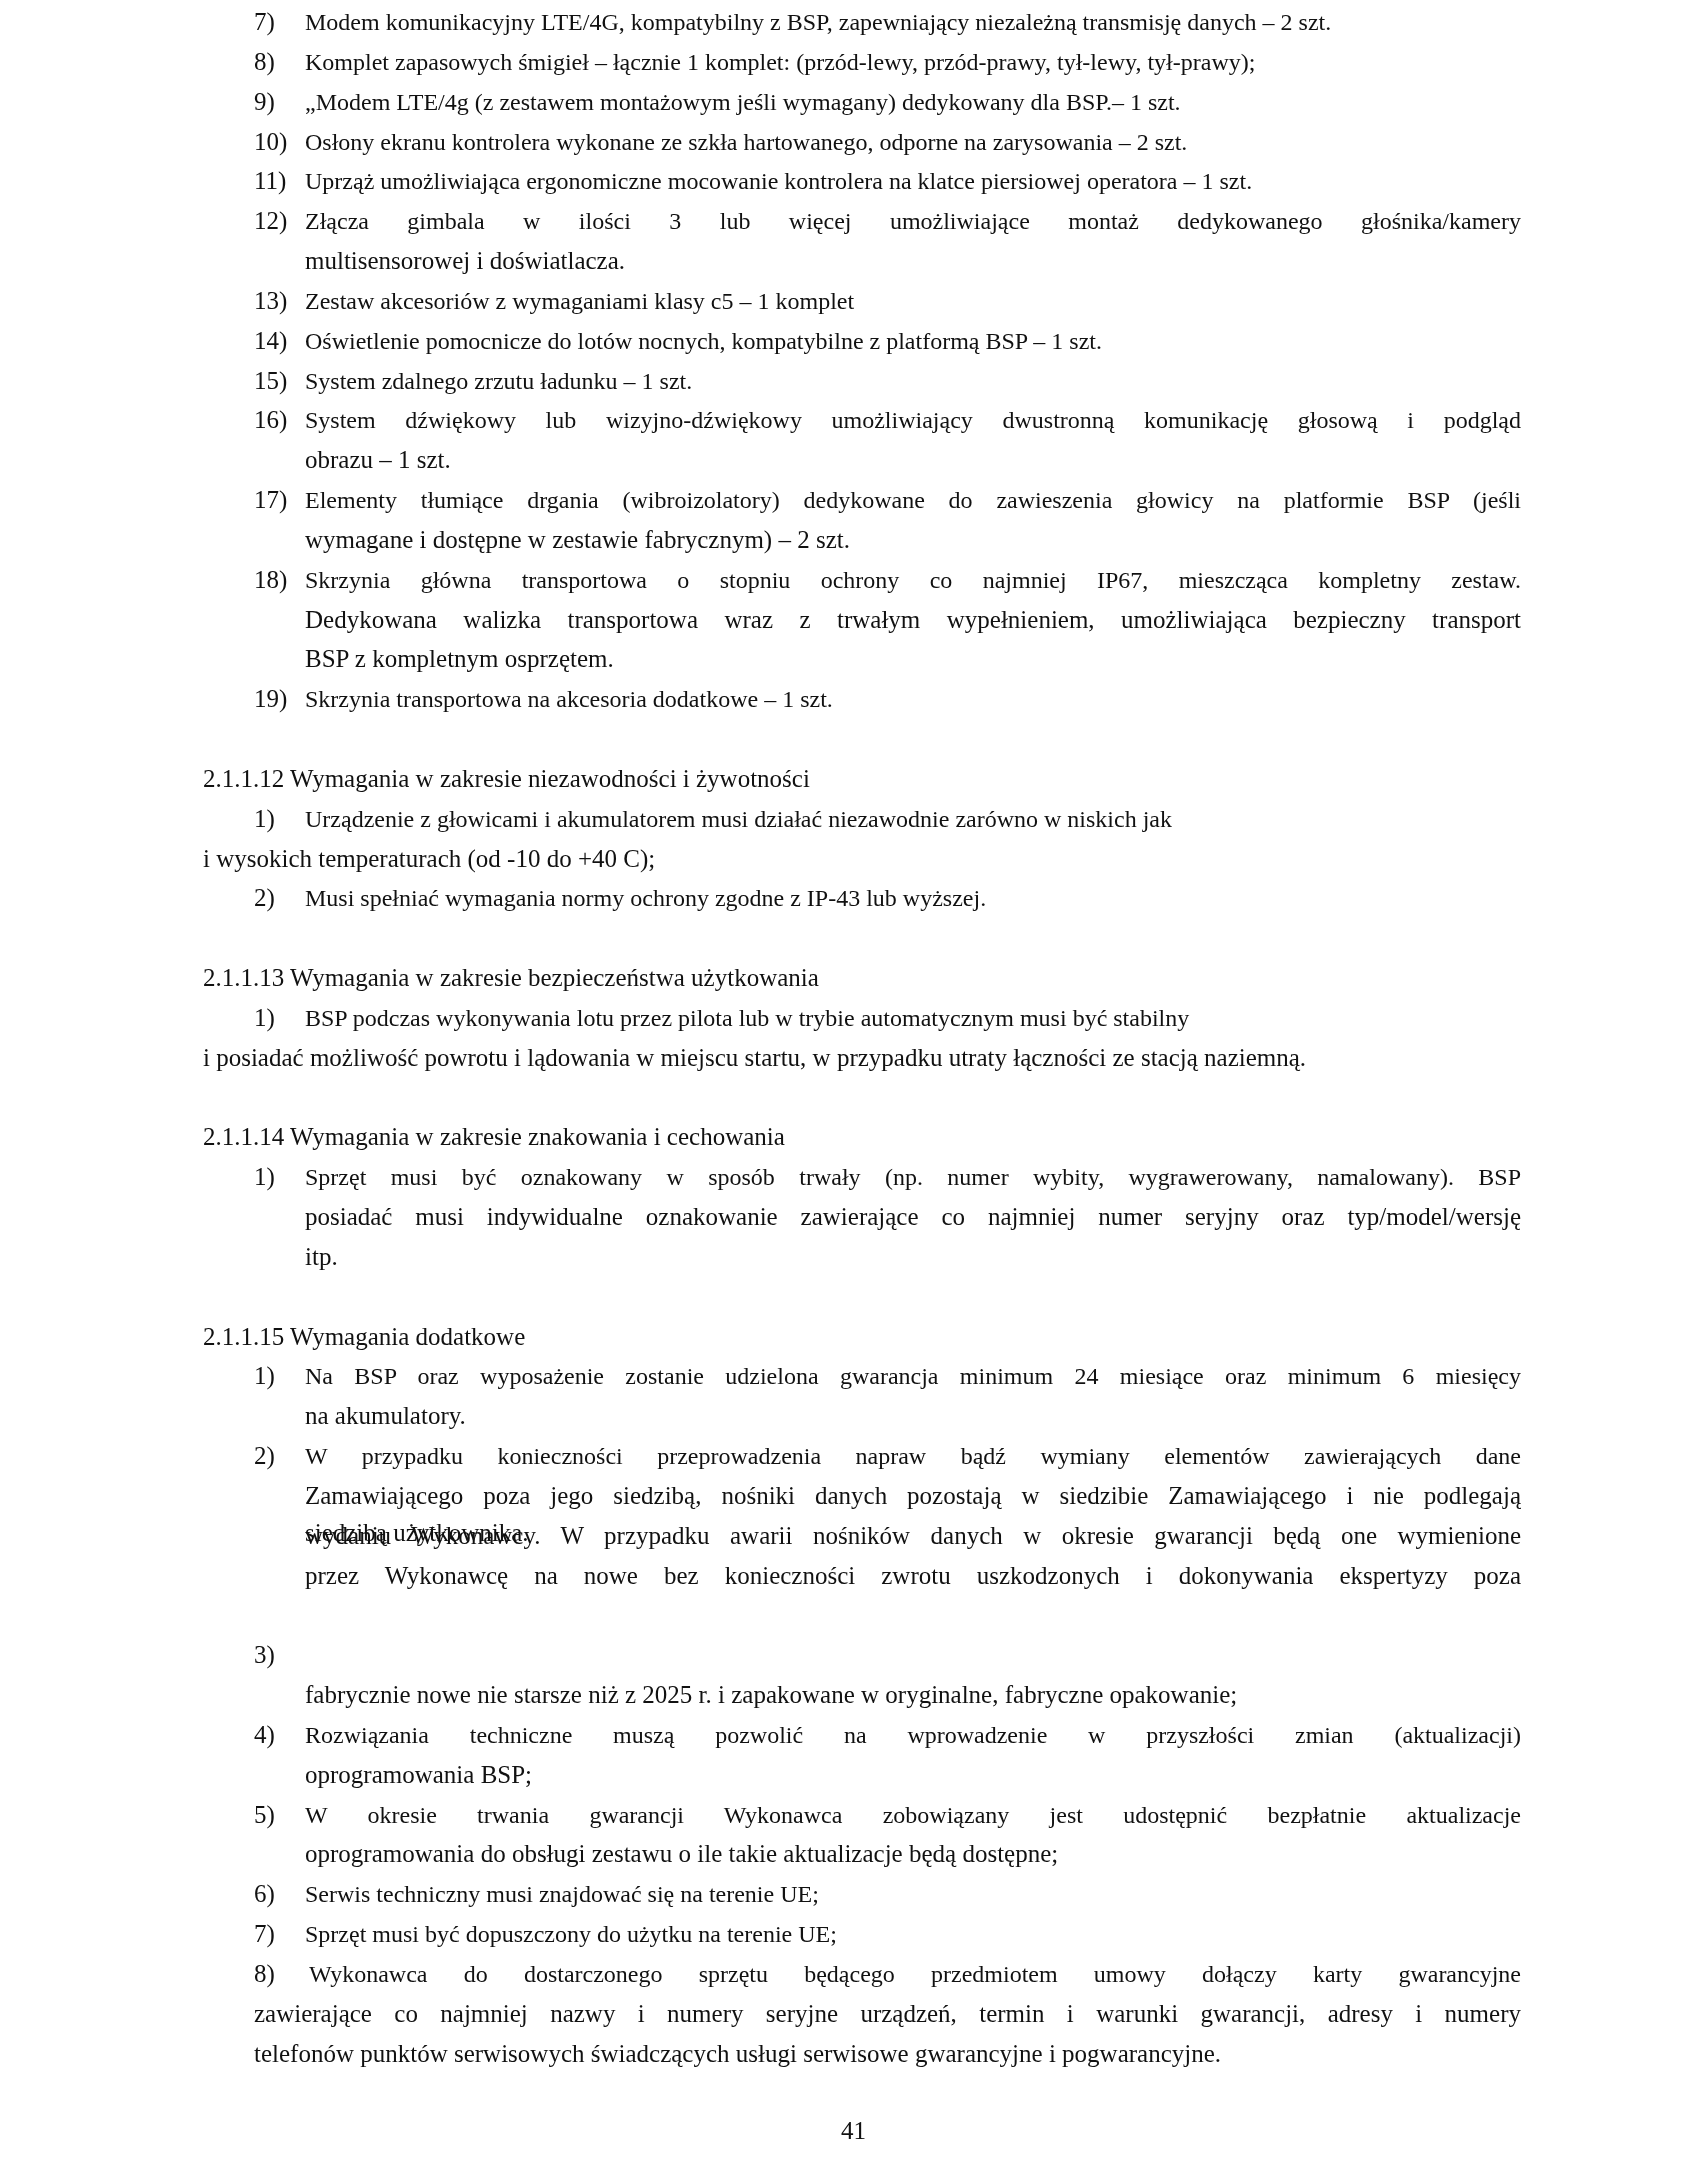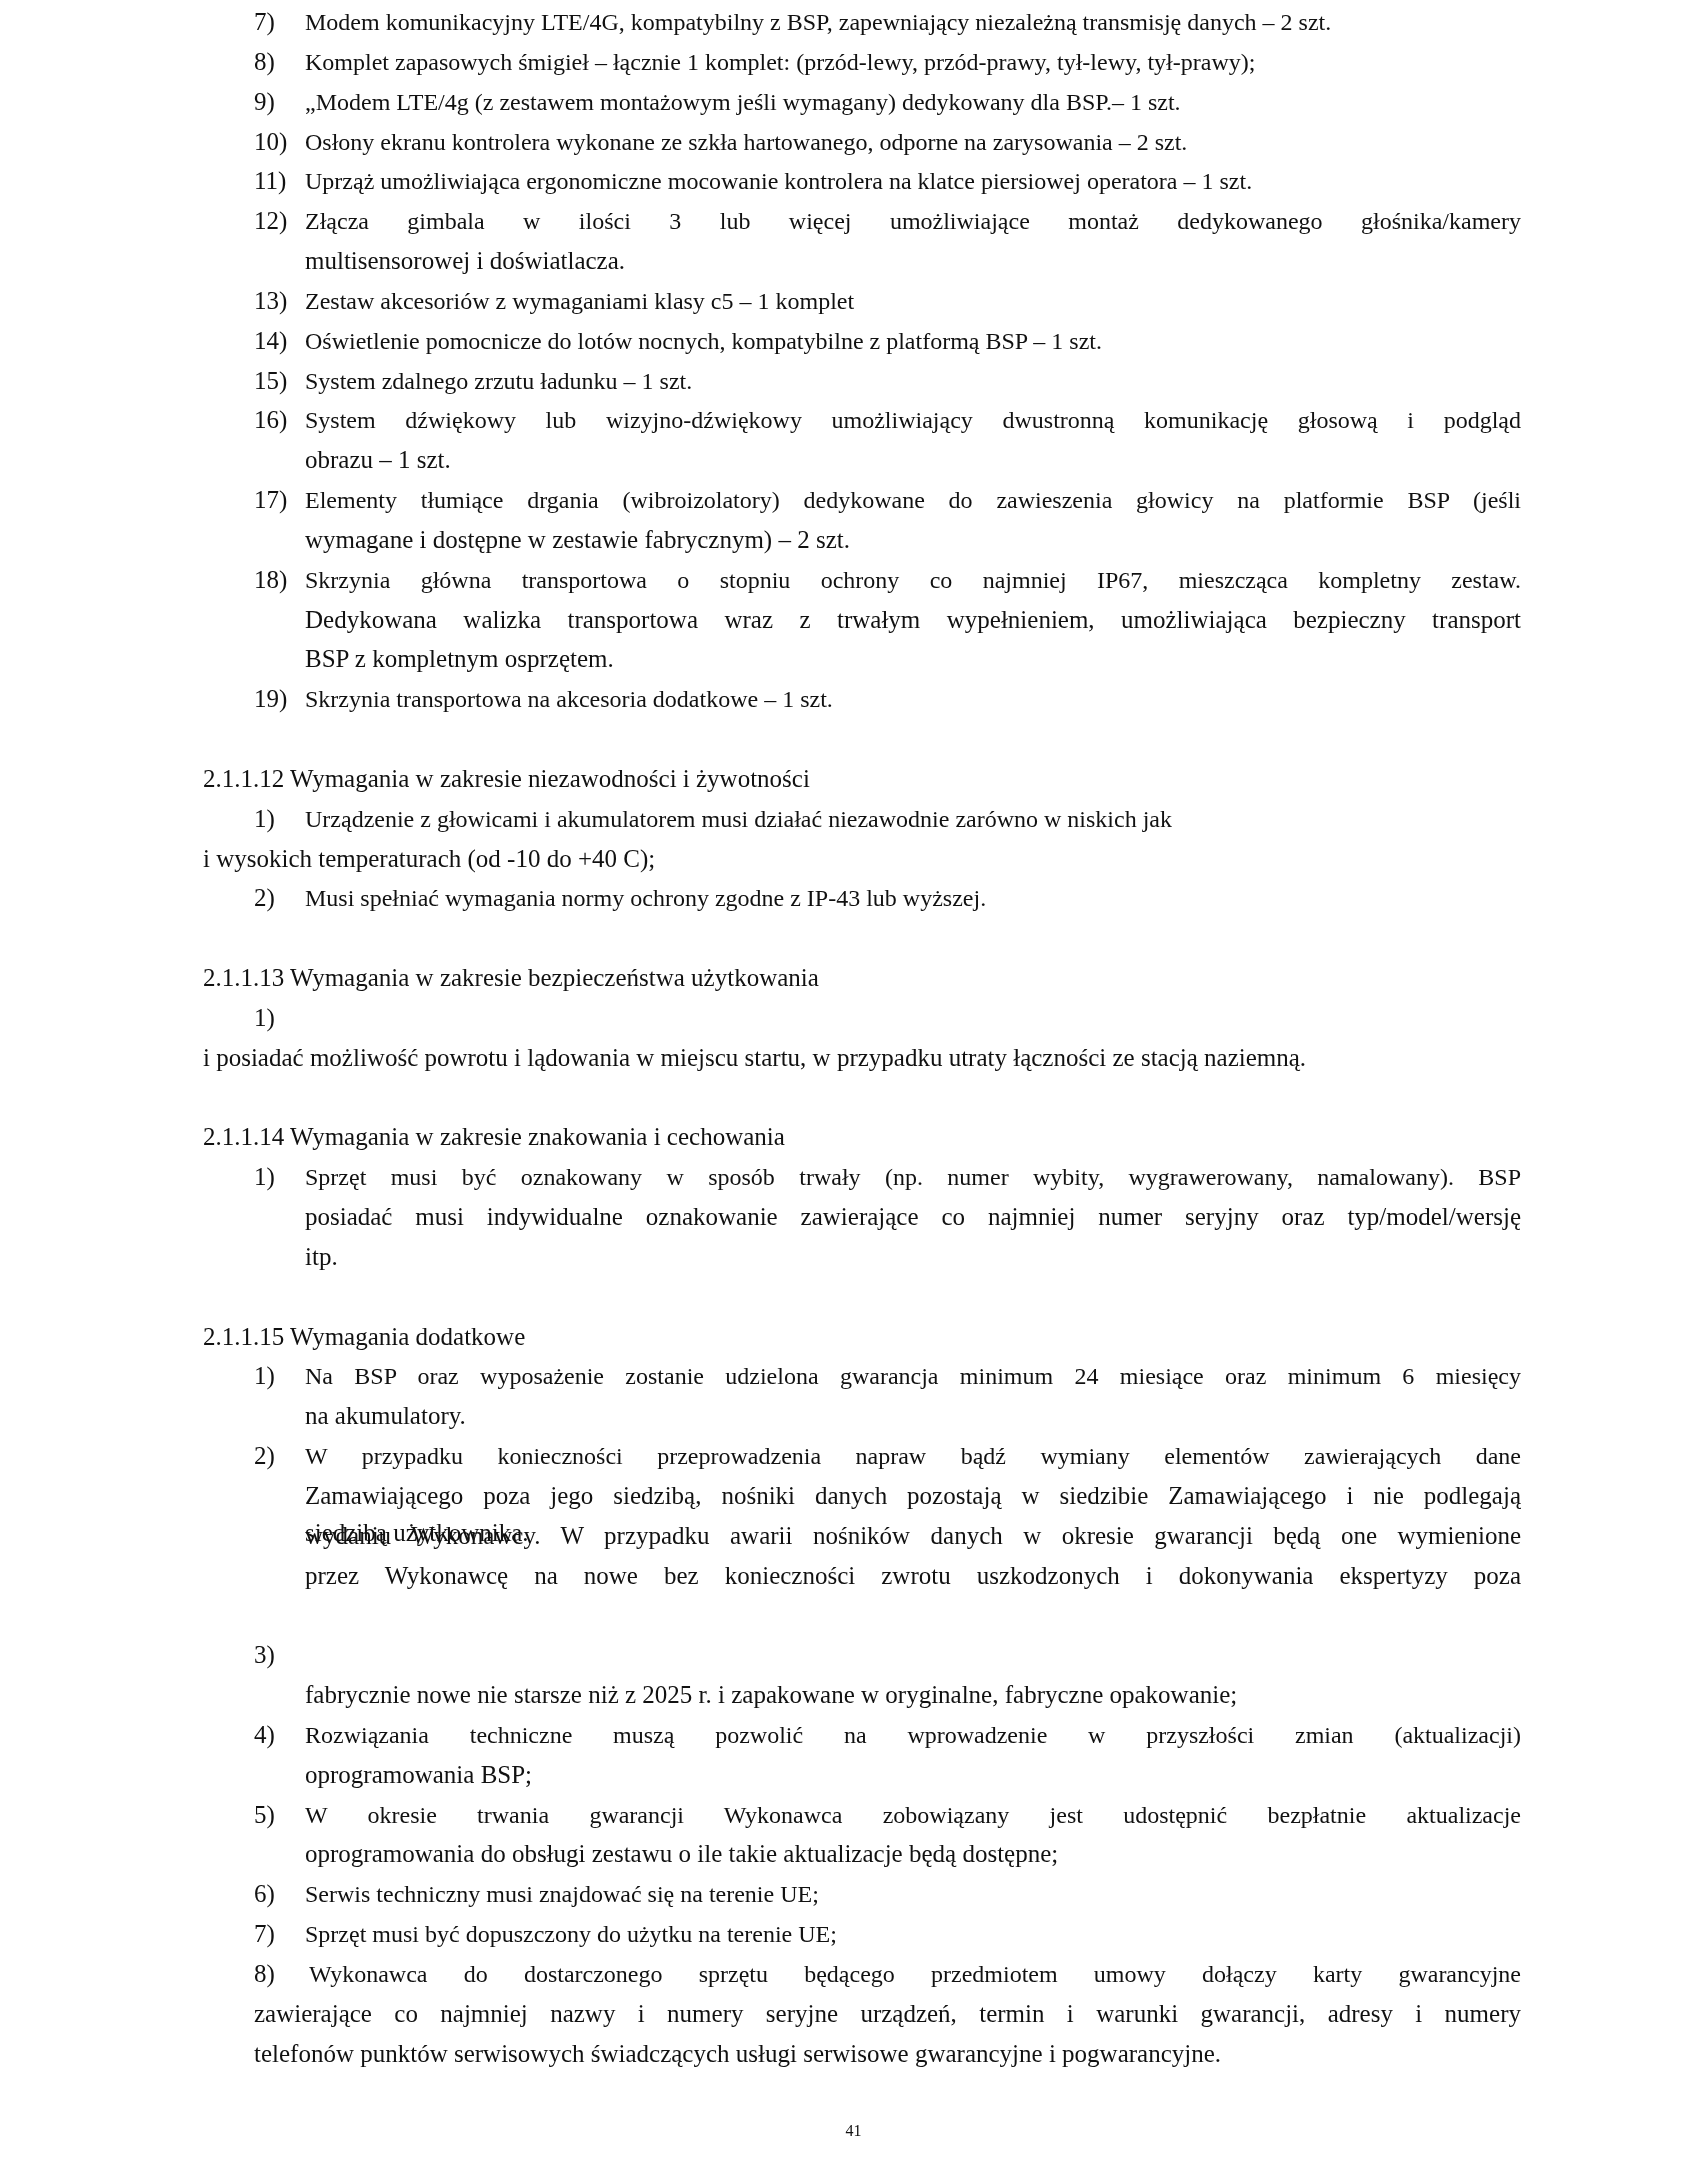--- a/index.html
+++ b/index.html
@@ -6,21 +6,21 @@
   body { width: 1707px; height: 2170px; position: relative; overflow: hidden;
          font-family: "Liberation Serif", "DejaVu Serif", serif; color: #111111; }
   .page { position: absolute; left: 0; top: 0; width: 1707px; height: 2170px; background: #fff; }
   .num { position: absolute; left: 254px; font-size: 25px; line-height: 34px; white-space: nowrap; }
   .txt { position: absolute; left: 305px; right: 186px; font-size: 24px; line-height: 34px; white-space: nowrap; }
   .just { text-align: justify; text-align-last: justify; white-space: normal; height: 34px; overflow: hidden; }
   .cont { position: absolute; left: 305px; right: 186px; font-size: 25px; line-height: 34px; white-space: nowrap; }
   .full { position: absolute; left: 203px; right: 186px; font-size: 25px; line-height: 34px; white-space: nowrap; }
   .full300 { position: absolute; left: 254px; right: 186px; font-size: 25px; line-height: 34px; white-space: nowrap; }
   .head { position: absolute; left: 203px; font-size: 25px; line-height: 34px; font-weight: normal; white-space: nowrap; }
-  .pagenum { position: absolute; left: 0; right: 0; text-align: center; font-size: 16px; line-height: 34px; }
+  .pagenum { position: absolute; left: 0; right: 0; text-align: center; font-size: 25px; line-height: 34px; }
   .row { position: absolute; left: 0; right: 0; height: 34px; }
 </style>
 </head>
 <body>
 
 <div class="page">
 
   <div>
     <div class="row" style="top:5.1px">
       <span class="num">7)</span>
@@ -103,20 +103,21 @@
     <div class="row" style="top:881px">
       <span class="num">2)</span>
       <span class="txt">Musi spełniać wymagania normy ochrony zgodne z IP-43 lub wyższej.</span>
     </div>
   </div>
 
   <div>
     <div class="head" style="top:961px">2.1.1.13 Wymagania w zakresie bezpieczeństwa użytkowania</div>
     <div class="row" style="top:1001px">
       <span class="num">1)</span>
+      <span class="txt">BSP podczas wykonywania lotu przez pilota lub w trybie automatycznym musi być stabilny</span>
     </div>
     <div class="row" style="top:1041px">
       <span class="full">i posiadać możliwość powrotu i lądowania w miejscu startu, w przypadku utraty łączności ze stacją naziemną.</span>
     </div>
   </div>
 
   <div>
     <div class="head" style="top:1120px">2.1.1.14 Wymagania w zakresie znakowania i cechowania</div>
     <div class="row" style="top:1160px">
       <span class="num">1)</span>

